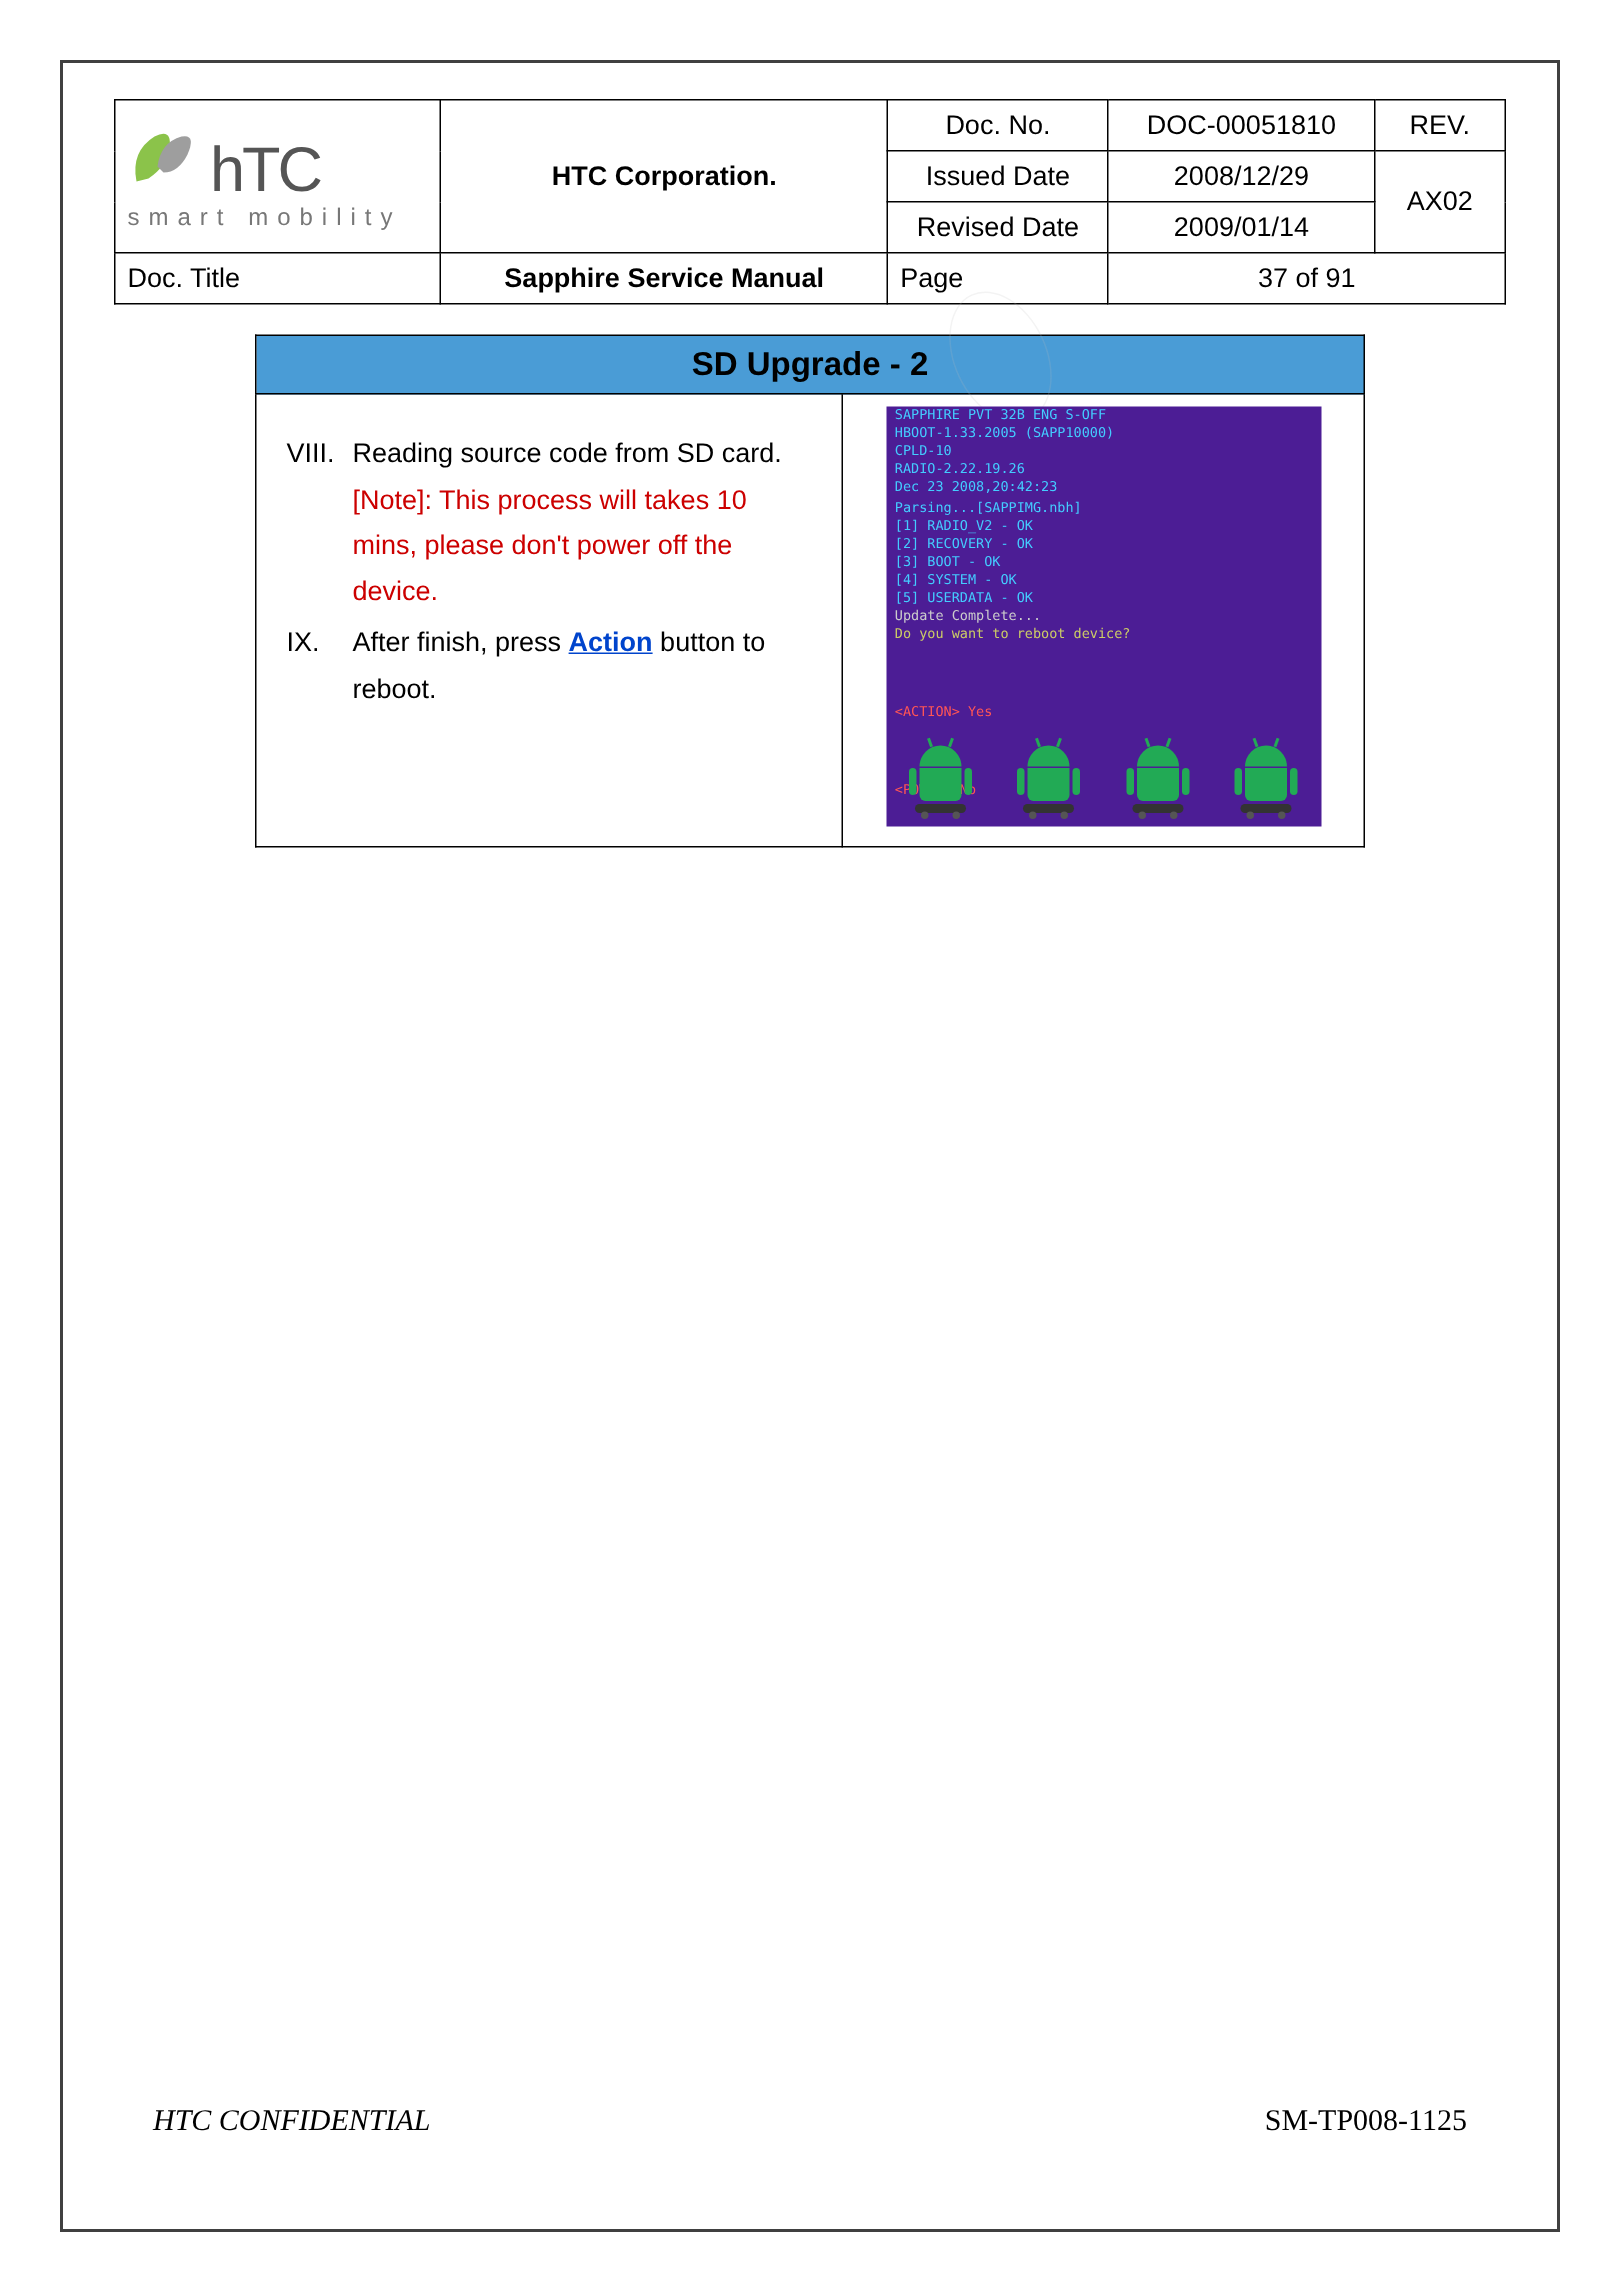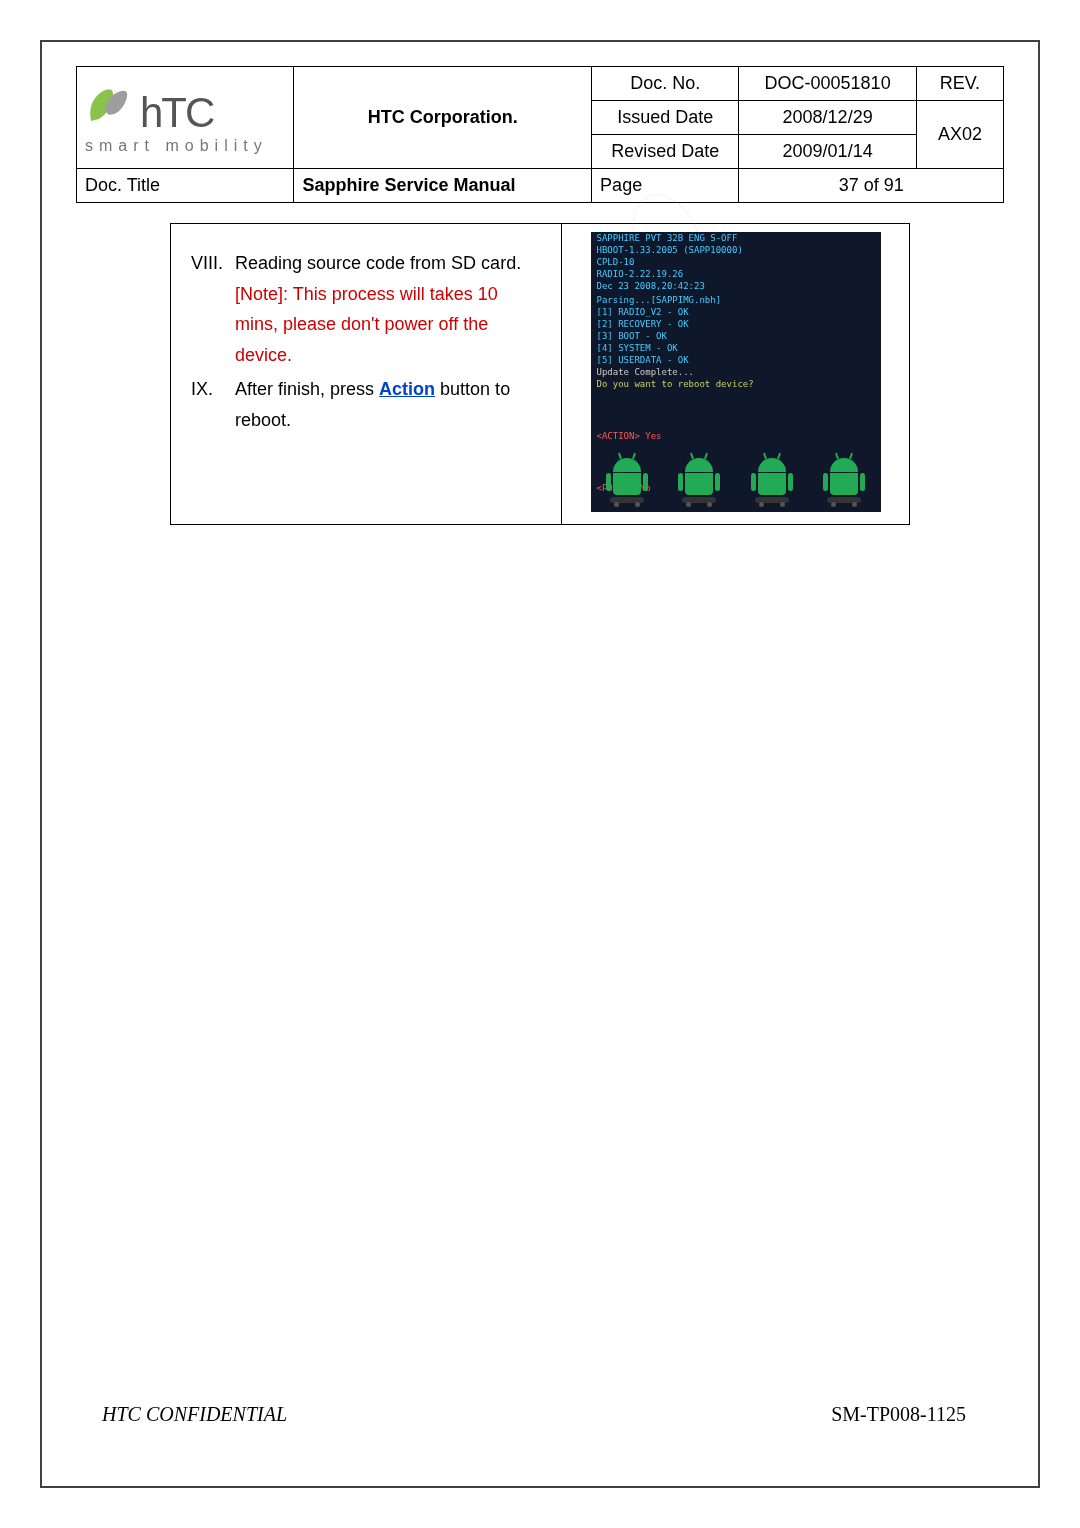--- a/index.html
+++ b/index.html
@@ -36,21 +36,21 @@
     text-align: center;
     font-weight: bold;
   }
   .doc-title-label {
     font-size: 22px;
     text-align: left;
   }
   .doc-title {
     font-weight: bold;
     font-size: 22px;
-    text-align: left;
+    text-align: center;
   }
   .logo-cell {
     text-align: left;
     padding: 0 6px;
   }
   .logo {
     display: inline-block;
     vertical-align: middle;
   }
   .logo-text {
@@ -98,21 +98,21 @@
     font-weight: bold;
   }
   .screenshot-cell {
     padding: 8px;
     border-left: none;
     text-align: center;
   }
   .phone-screen {
     width: 290px;
     height: 280px;
-    background: #0f172a;
+    background: #4c1d95;
     display: inline-block;
     position: relative;
     overflow: hidden;
   }
   .phone-screen .bootline {
     font-family: monospace;
     font-size: 9px;
     color: #4cf;
     text-align: left;
     padding: 1px 6px;
@@ -188,21 +188,21 @@
     background: #555;
     border-radius: 50%;
     bottom: -4px;
   }
   .skateboard::before { left: 4px; }
   .skateboard::after { right: 4px; }
   .footer {
     position: absolute;
     bottom: 60px;
     left: 60px;
-    right: 72px;
+    right: 60px;
     display: flex;
     justify-content: space-between;
     font-size: 20px;
   }
   .footer-left {
     font-style: italic;
     font-family: "Times New Roman", serif;
   }
   .footer-right {
     font-family: "Times New Roman", serif;
@@ -270,20 +270,23 @@
       <td style="text-align:left;">Page</td>
       <td colspan="2" style="text-align:center;">37  of  91</td>
     </tr>
   </tbody>
     </table>
 
   <div class="watermark"></div>
 
   <table class="content-table">
     <tbody>
+        <tr>
+      <td colspan="2" class="section-header">SD Upgrade - 2</td>
+    </tr>
     <tr>
       <td class="instructions">
         <ul class="roman-list">
           <li>
             <span class="roman-num">VIII.</span>
             <span>
               <span>Reading source code from SD card.</span><br>
               <span class="note">[Note]: This process will takes 10 mins, please don't power off the device.</span>
             </span>
           </li>

